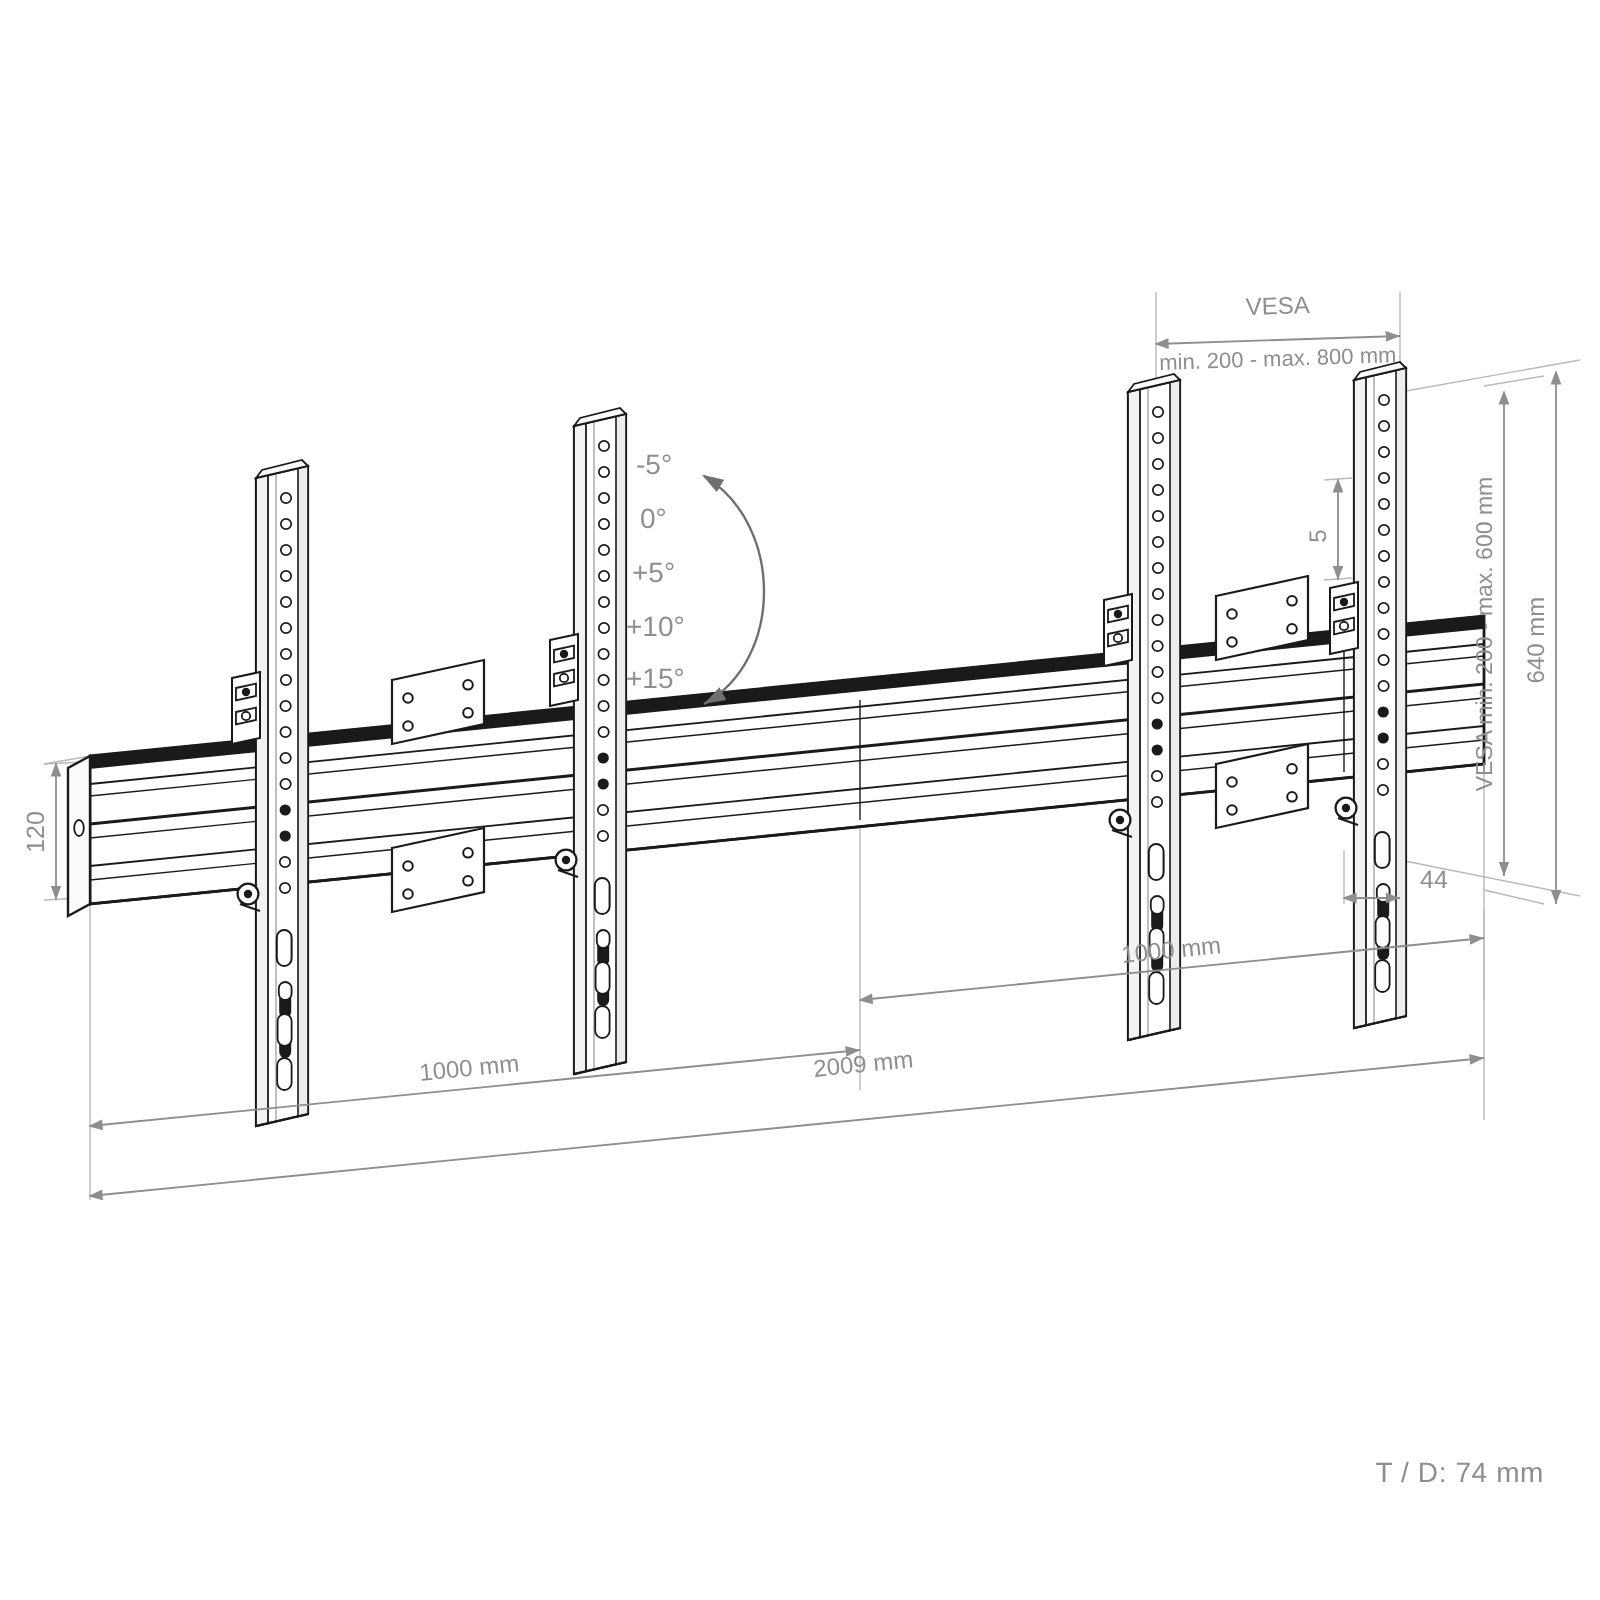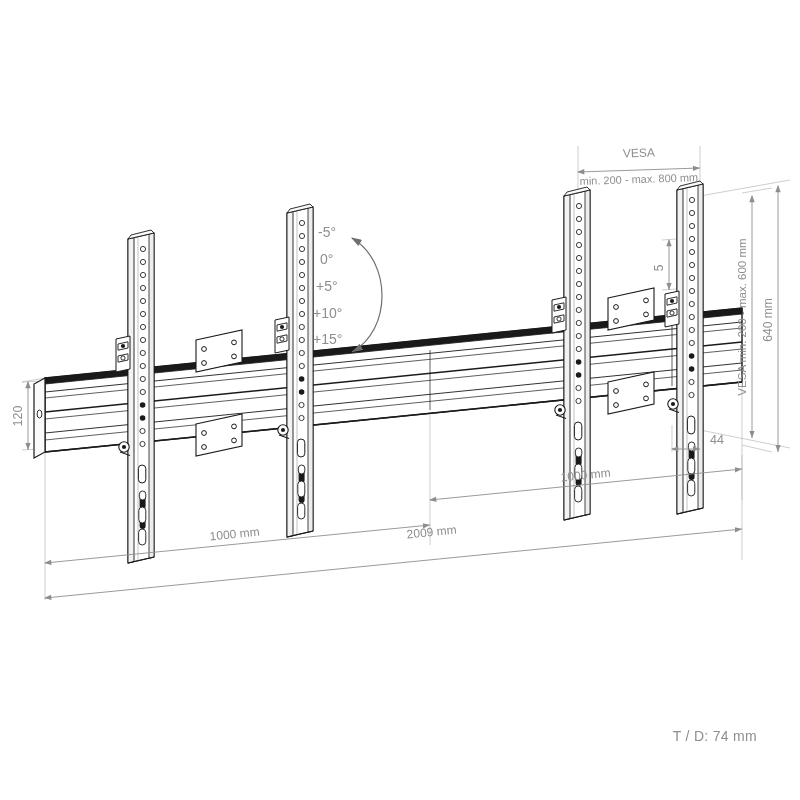--- a/index.html
+++ b/index.html
@@ -10,21 +10,21 @@
     color:#8c8c8c;
   }
   #stage{position:absolute;left:0;top:0;width:800px;height:800px;}
   svg{display:block;}
   .dimtext{
     font-family:"Liberation Sans", sans-serif;
     fill:#8e8e8e;
   }
   .footnote{
     position:absolute;
-    right:43px;bottom:56px;
+    right:28px;bottom:56px;
     font-size:14px;
     color:#8e8e8e;
     letter-spacing:.3px;
     white-space:nowrap;
   }
 </style>
 </head>
 <body>
 
 <div id="stage">

